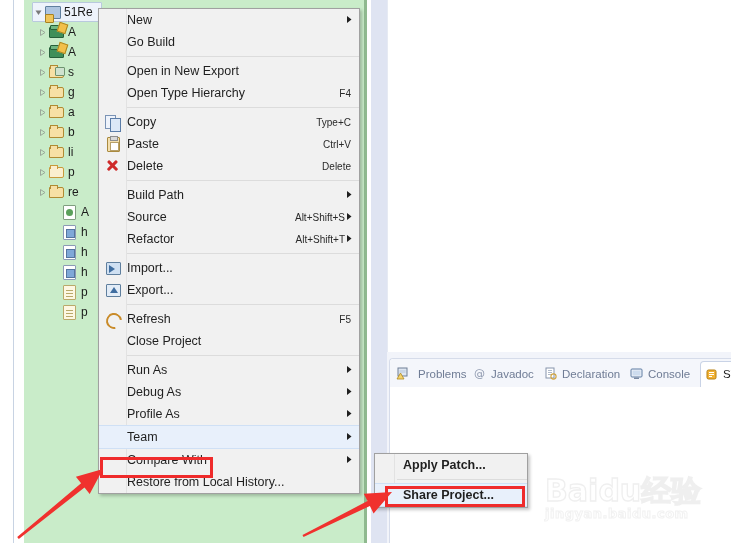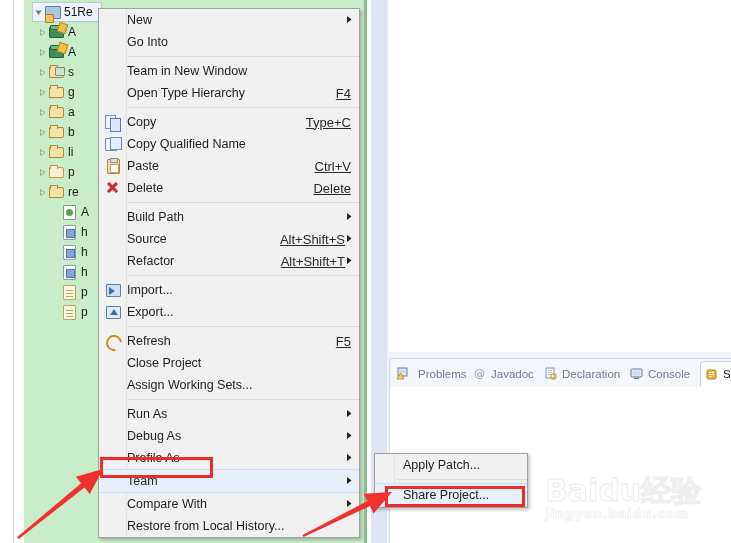--- a/index.html
+++ b/index.html
@@ -115,21 +115,21 @@
   .menu-iconcol{
     position:absolute;left:0;top:0;bottom:0;width:28px;background:#f1f1f1;
   }
   .menu-iconcol:after{content:"";position:absolute;right:0;top:0;bottom:0;width:1px;background:#e2e2e2;}
   .mi{
     position:relative;height:22px;display:flex;align-items:center;
     padding-left:28px;font-size:12.5px;color:#1f1f1f;cursor:default;
     background:transparent;z-index:2;
   }
   .mi .mtext{flex:0 0 auto;}
-  .mi .maccel{margin-left:auto;padding-right:8px;color:#2a2a2a;font-size:13px;text-decoration:underline;}
+  .mi .maccel{margin-left:auto;padding-right:8px;color:#2a2a2a;font-size:10px;}
   .mi .marrow{position:absolute;right:6px;top:50%;transform:translateY(-50%);}
   .mi.has-accel-arrow .maccel{padding-right:14px;}
   .mi.highlight{background:#e8f0fb;border-top:1px solid #cfe0f5;border-bottom:1px solid #cfe0f5;}
   .sep{height:1px;background:#dcdcdc;margin:3px 0 3px 28px;position:relative;z-index:2;}
   .mico{position:absolute;left:5px;top:50%;transform:translateY(-50%);width:17px;height:16px;z-index:3;}
 
   
   .m-copy{position:absolute;left:1px;top:1px;width:9px;height:12px;background:#eef3fb;border:1px solid #7a93b5;}
   .m-copy:after{content:"";position:absolute;left:4px;top:2px;width:9px;height:12px;background:#dce8f7;border:1px solid #5b7da8;}
   .m-copyq{position:absolute;left:1px;top:2px;width:10px;height:11px;background:#eef3fb;border:1px solid #7a93b5;}
@@ -147,21 +147,21 @@
   .m-exp:after{content:"";position:absolute;left:3px;top:2px;width:0;height:0;border-left:4px solid transparent;border-right:4px solid transparent;border-bottom:6px solid #3f6da0;}
   .m-ref{position:absolute;left:2px;top:2px;width:12px;height:12px;border:2.4px solid #c98b2a;border-radius:50%;border-right-color:transparent;transform:rotate(35deg);}
 
   
   .submenu{
     position:absolute;left:374px;top:453px;width:152px;
     background:#f1f1f1;border:1px solid #a0a0a0;
     box-shadow:2px 2px 3px rgba(0,0,0,.22);
   }
   .submenu .menu-iconcol{width:20px;}
-  .submenu .mi{height:22px;}
+  .submenu .mi{height:22px;font-weight:bold;}
   .submenu .sep{margin-left:22px;}
 
   
   .annot-box{position:absolute;border:3px solid #ef2b2b;box-sizing:border-box;z-index:40;}
 
   
   .arrow-layer{position:absolute;inset:0;z-index:45;pointer-events:none;}
 
   
   .watermark{
@@ -396,43 +396,37 @@
   <div class="menu">
     <div class="menu-iconcol"></div>
     <div id="menu-items">
         <div class="mi">
           <span class="mtext">New</span>
           <span class="marrow"><svg width="7" height="9">
               <path d="M1 1 L5.5 4.5 L1 8 Z" fill="#1f1f1f"></path>
             </svg></span>
         </div>
         <div class="mi">
-          <span class="mtext">Go Into</span>
-        </div>
-        <div class="sep"></div>
-        <div class="mi">
-          <span class="mtext">Team in New Window</span>
+          <span class="mtext">Go Build</span>
+        </div>
+        <div class="sep"></div>
+        <div class="mi">
+          <span class="mtext">Open in New Export</span>
         </div>
         <div class="mi">
           <span class="mtext">Open Type Hierarchy</span>
           <span class="maccel">F4</span>
         </div>
         <div class="sep"></div>
         <div class="mi">
           <span class="mico">
             <span class="m-copy"></span>
           </span>
           <span class="mtext">Copy</span>
           <span class="maccel">Type+C</span>
-        </div>
-        <div class="mi">
-          <span class="mico">
-            <span class="m-copyq"></span>
-          </span>
-          <span class="mtext">Copy Qualified Name</span>
         </div>
         <div class="mi">
           <span class="mico">
             <span class="m-paste"></span>
           </span>
           <span class="mtext">Paste</span>
           <span class="maccel">Ctrl+V</span>
         </div>
         <div class="mi">
           <span class="mico">
@@ -478,23 +472,20 @@
         <div class="sep"></div>
         <div class="mi">
           <span class="mico">
             <span class="m-ref"></span>
           </span>
           <span class="mtext">Refresh</span>
           <span class="maccel">F5</span>
         </div>
         <div class="mi">
           <span class="mtext">Close Project</span>
-        </div>
-        <div class="mi">
-          <span class="mtext">Assign Working Sets...</span>
         </div>
         <div class="sep"></div>
         <div class="mi">
           <span class="mtext">Run As</span>
           <span class="marrow"><svg width="7" height="9">
               <path d="M1 1 L5.5 4.5 L1 8 Z" fill="#1f1f1f"></path>
             </svg></span>
         </div>
         <div class="mi">
           <span class="mtext">Debug As</span>

